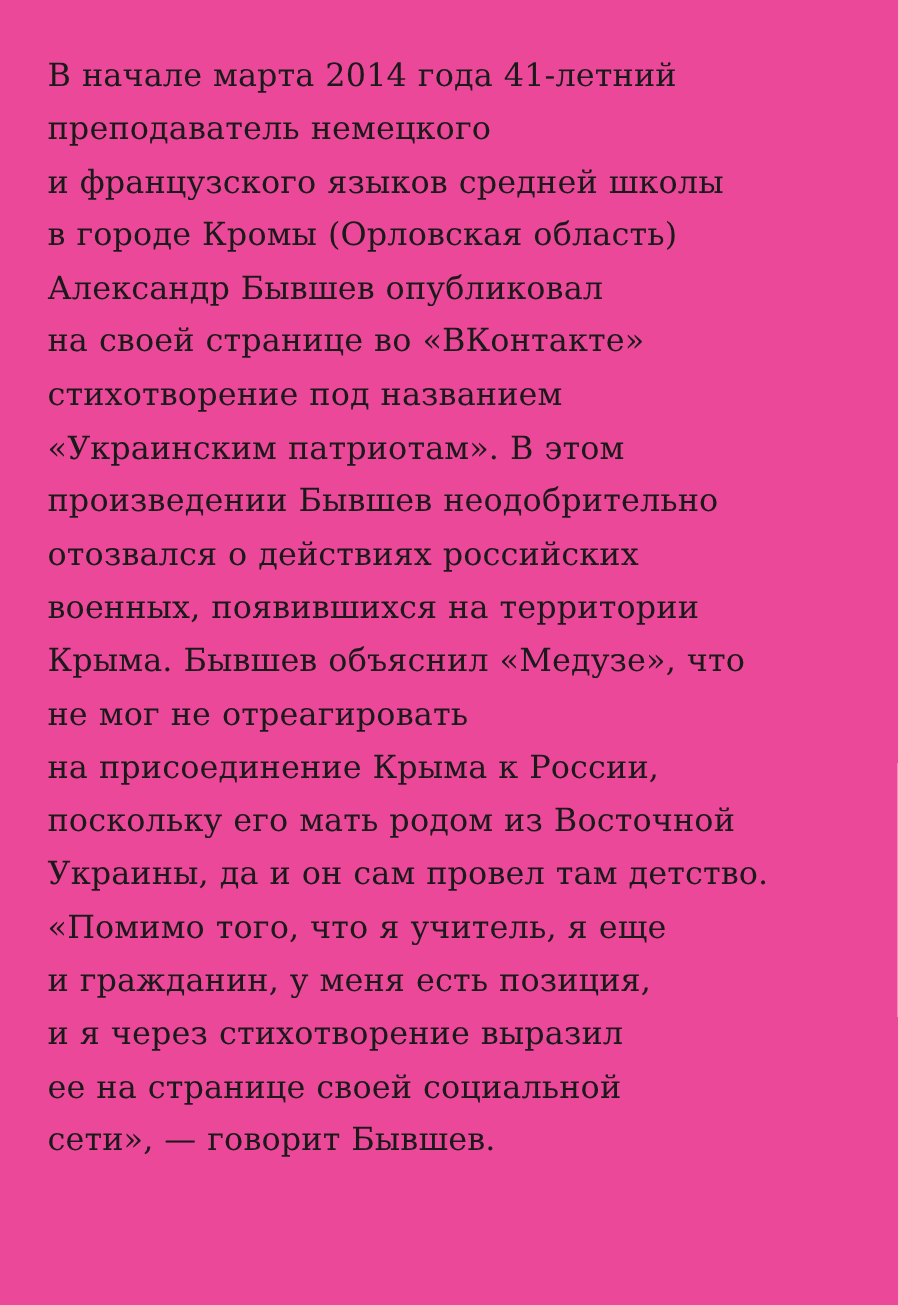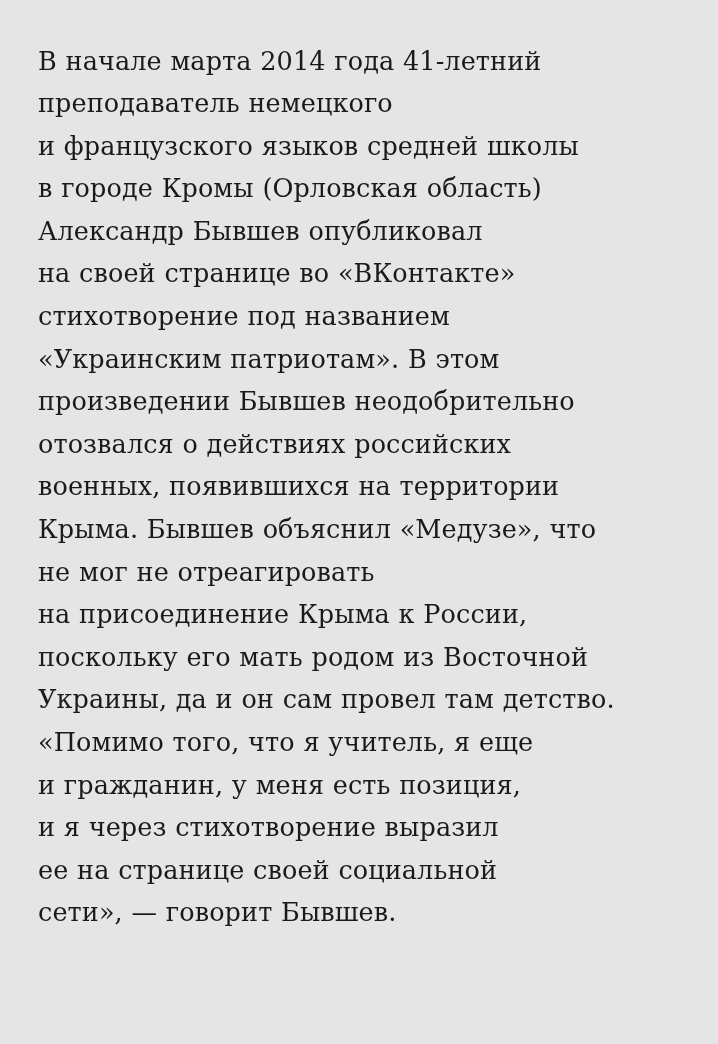--- a/index.html
+++ b/index.html
@@ -11,21 +11,21 @@
     width: 718px;
     height: 1044px;
     overflow: hidden;
     font-family: "DejaVu Serif", "Liberation Serif", serif;
   }
   .page {
     box-sizing: border-box;
     width: 718px;
     height: 1044px;
     padding: 14px 30px 0 38px;
-    background: #e5e5e5;
+    background: #ec4899;
   }
   .article-body {
     color: #1a1a1a;
     font-size: 25.5px;
     line-height: 42.6px;
     letter-spacing: 0.1px;
     white-space: pre-wrap;
     word-spacing: 0.5px;
   }
 </style>

